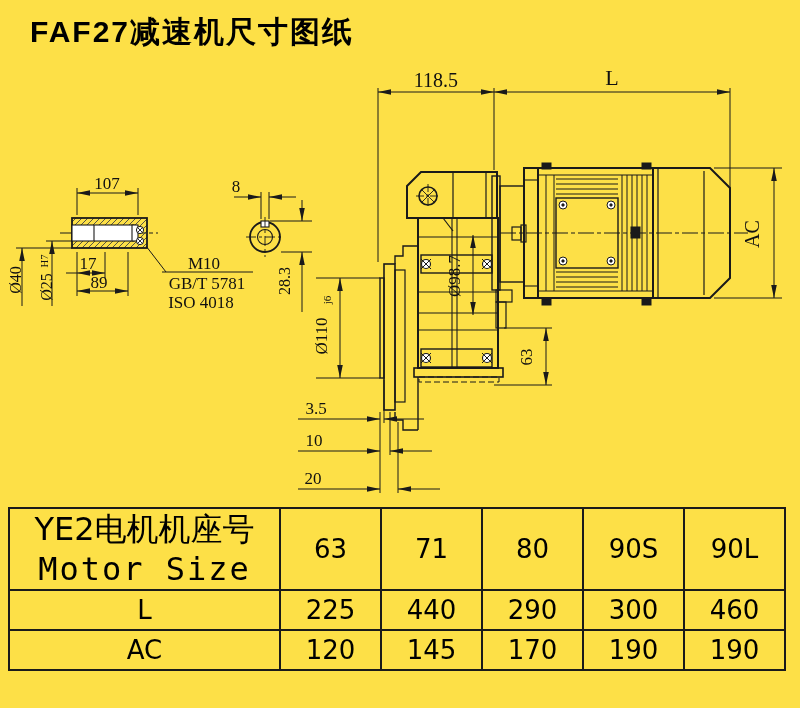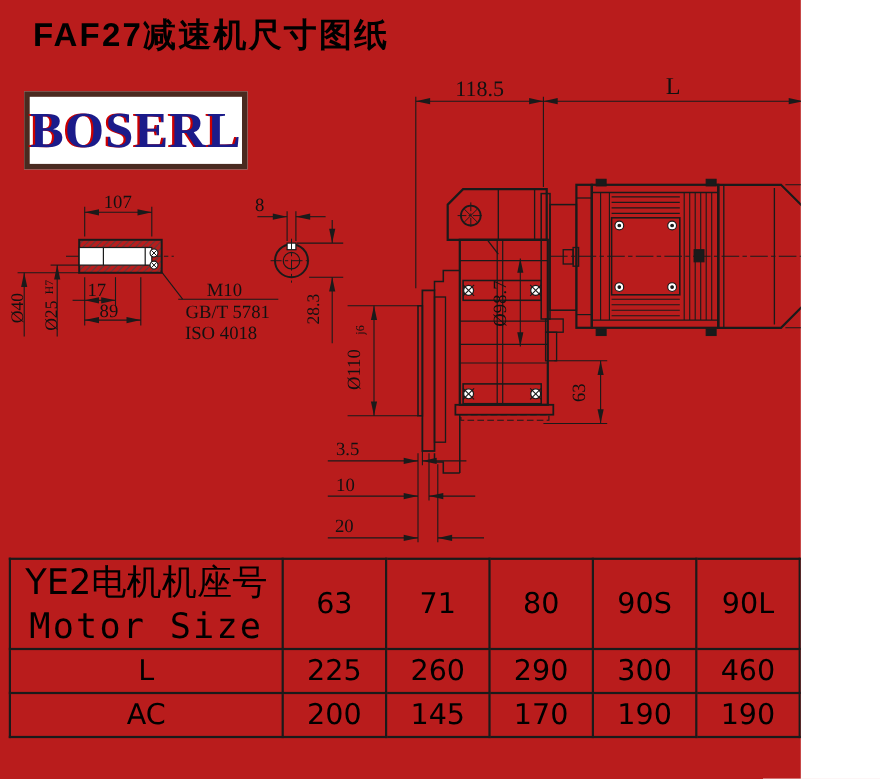--- a/index.html
+++ b/index.html
@@ -1,16 +1,16 @@
 <!DOCTYPE html>
 <html><head>
 <meta charset="utf-8">
 <style>
   html,body{margin:0;padding:0;background:#fff;}
-  .page{position:relative;width:728px;height:708px;background:#b91c1c;overflow:hidden;
+  .page{position:relative;width:800px;height:708px;background:#fde047;overflow:hidden;
         font-family:"Liberation Sans",sans-serif;color:#000;}
   .title{position:absolute;left:30px;top:12px;font-size:30px;font-weight:bold;
          letter-spacing:2px;white-space:nowrap;}
   .logo{position:absolute;left:22px;top:83px;width:203px;height:71px;
         border:5px solid #4a2a20;box-sizing:border-box;background:#fff;
         display:flex;align-items:center;justify-content:center;}
   .logo-text{font-family:"Liberation Serif",serif;font-size:46px;font-weight:bold;
         color:#1b1b8a;text-shadow:-2px 0 0 #cc0000;line-height:1;letter-spacing:1px;}
   svg{position:absolute;left:0;top:0;}
   svg text{font-family:"Liberation Serif",serif;fill:#111;}
@@ -23,23 +23,20 @@
   .c0{width:271px;} .cv{width:101px;}
   .r-hdr td{height:72px;} .r-data td{height:38px;}
 </style>
 </head>
 <body>
 
 <div class="page">
 
   <div class="title">FAF27减速机尺寸图纸</div>
 
-  <div class="logo">
-    <span class="logo-text">BOSERL</span>
-  </div>
 
   <svg width="800" height="507" viewBox="0 0 800 507">
     <defs>
       <marker id="arr" orient="auto-start-reverse" markerWidth="15" markerHeight="8" refX="13.5" refY="3.5" markerUnits="userSpaceOnUse">
         <path d="M0.5,0.7 L13.5,3.5 L0.5,6.3 Z" fill="#1a1a1a"></path>
       </marker>
       <pattern id="hatch" width="6" height="6" patternUnits="userSpaceOnUse">
         <path d="M0,6 L6,0" stroke="#444" stroke-width="0.9"></path>
       </pattern>
     </defs>
@@ -275,28 +272,28 @@
       </td>
       <td>63</td>
       <td>71</td>
       <td>80</td>
       <td>90S</td>
       <td>90L</td>
     </tr>
     <tr class="r-data">
       <td>L</td>
       <td>225</td>
-      <td>260</td>
+      <td>440</td>
       <td>290</td>
       <td>300</td>
       <td>460</td>
     </tr>
     <tr class="r-data">
       <td>AC</td>
-      <td>200</td>
+      <td>120</td>
       <td>145</td>
       <td>170</td>
       <td>190</td>
       <td>190</td>
     </tr>
   </tbody>
     </table>
 
 </div>
 

